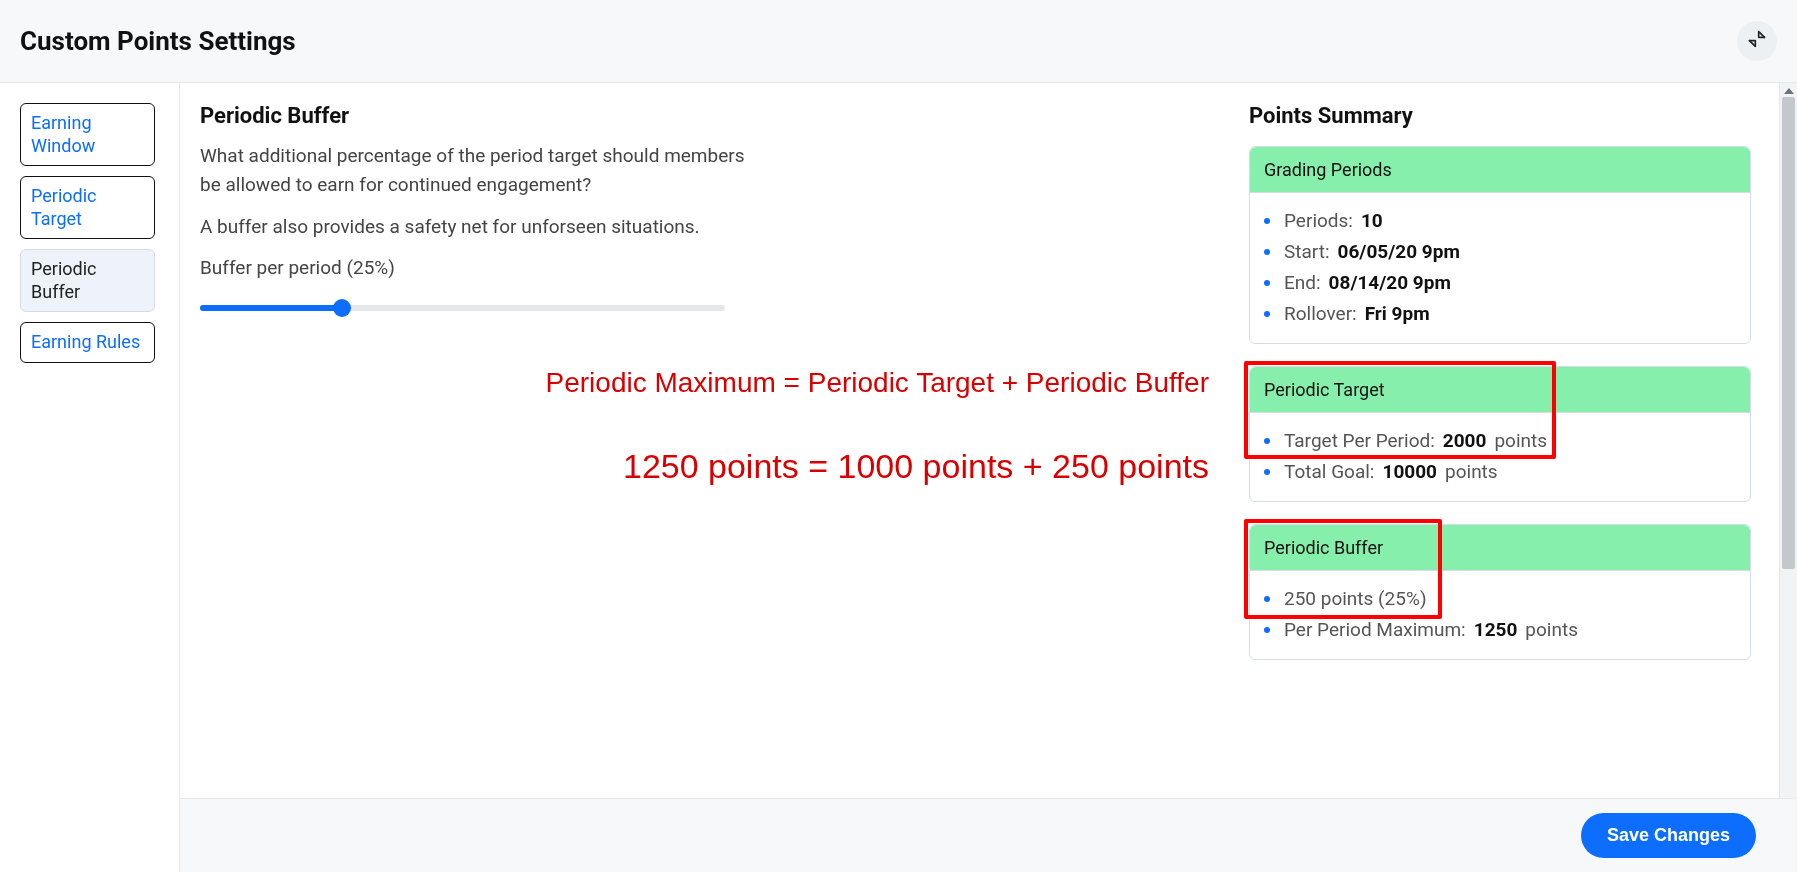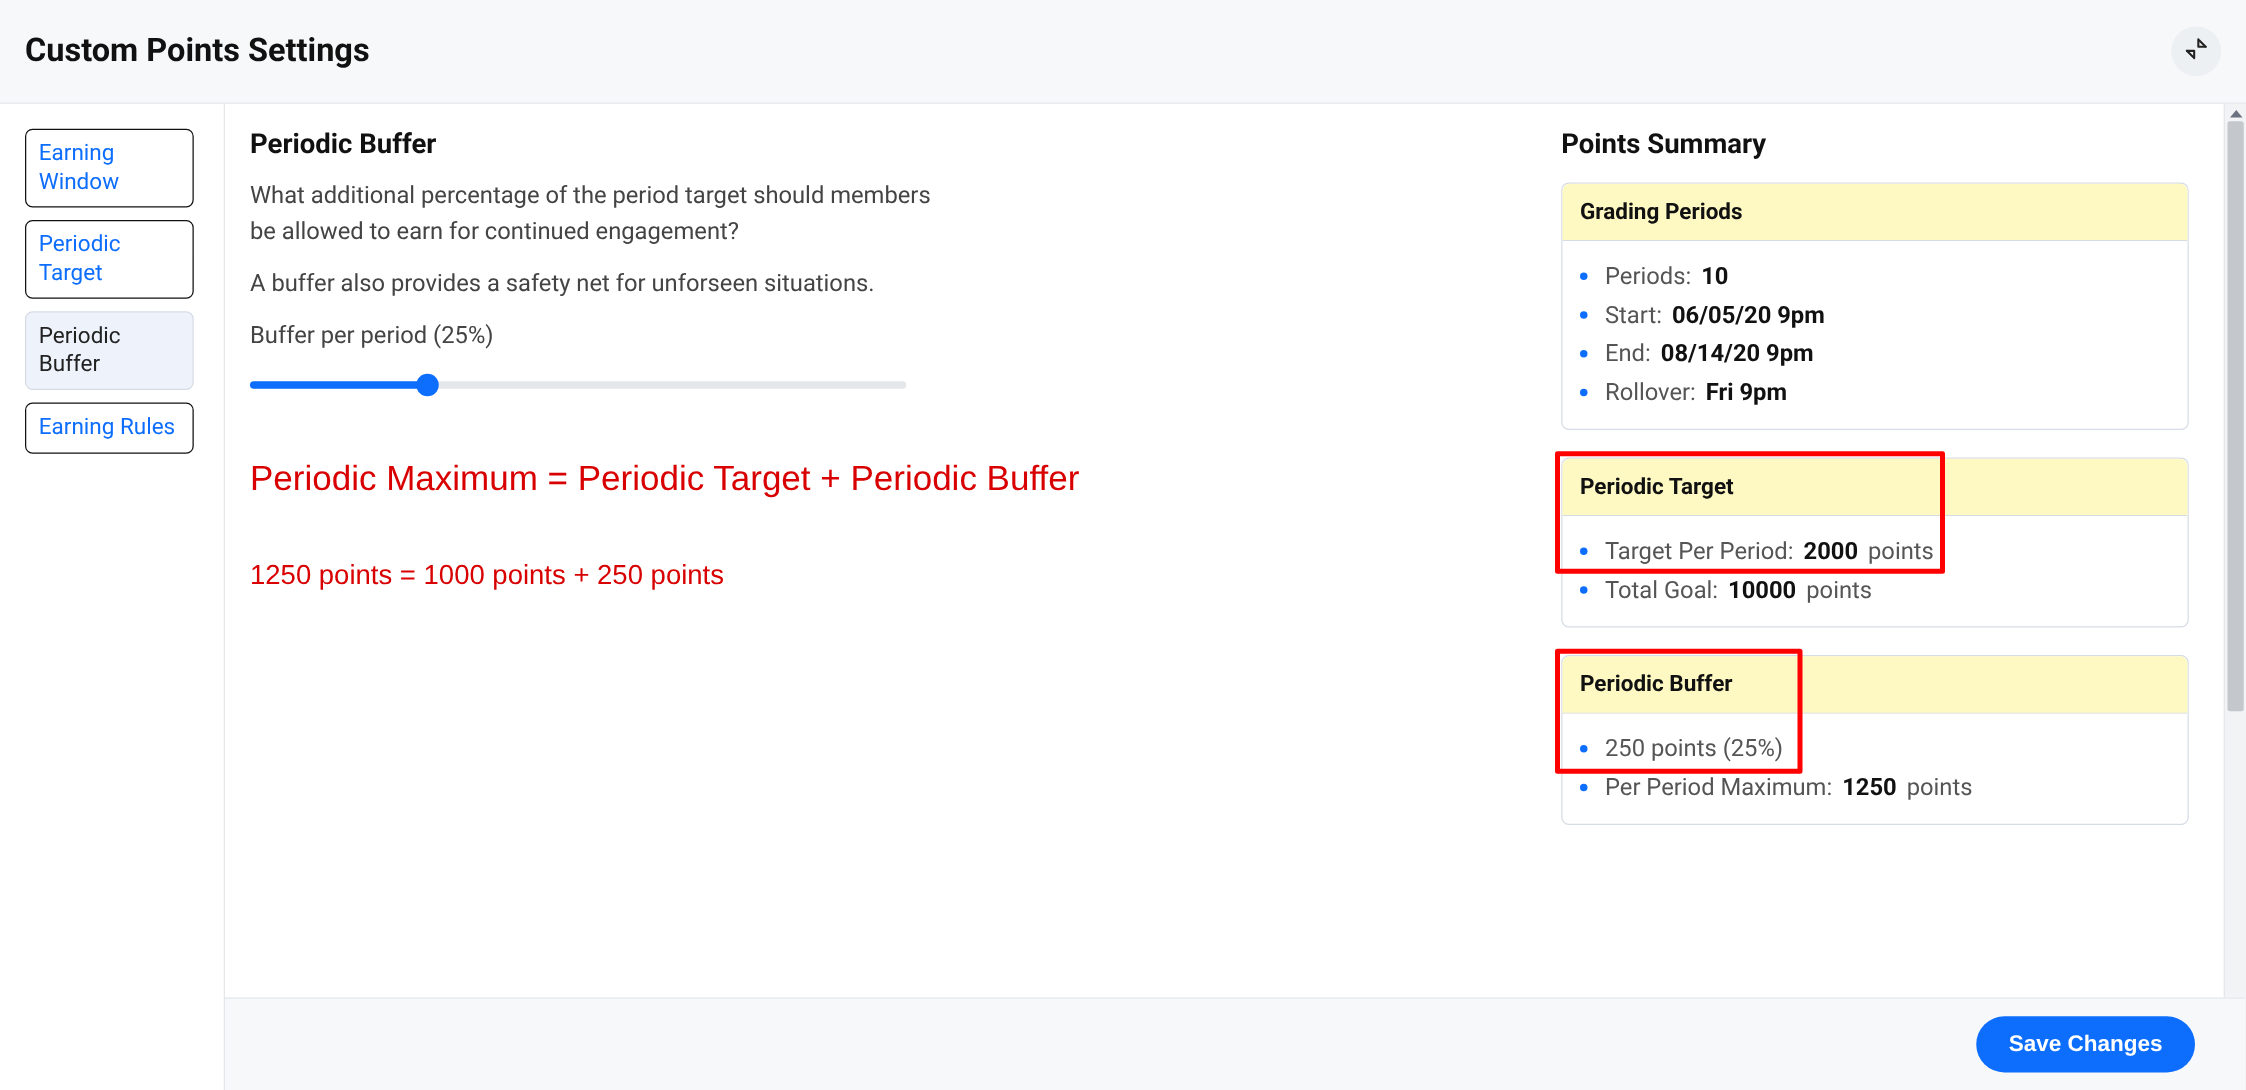--- a/index.html
+++ b/index.html
@@ -78,42 +78,42 @@
   .slider-fill {
     position: absolute; left: 0; top: 0; height: 100%;
     background: #0d6efd; border-radius: 3px 0 0 3px;
   }
   .slider-thumb {
     position: absolute; top: 50%; width: 18px; height: 18px; border-radius: 50%;
     background: #0d6efd; transform: translate(-50%, -50%);
   }
   .annotation {
     margin-top: 56px;
-    text-align: left;
+    text-align: right;
     color: #d80000;
     font-family: "Segoe UI", Arial, sans-serif;
   }
   .annotation .line1 { font-size: 28px; margin-bottom: 48px; }
-  .annotation .line2 { font-size: 22px; }
+  .annotation .line2 { font-size: 34px; }
   
   .summary {
     width: 530px; flex-shrink: 0;
     padding: 20px 28px 20px 0;
   }
   .summary h2 { font-size: 22px; font-weight: 700; margin-bottom: 18px; }
   .card {
     border: 1px solid #d6dce5; border-radius: 6px; margin-bottom: 22px;
     overflow: visible;
     position: relative;
     background: #fff;
   }
   .card-header {
-    background: #fef9c3;
+    background: #86efac;
     padding: 12px 14px;
-    font-weight: 700;
+    font-weight: 400;
     font-size: 18px;
     border-bottom: 1px solid #d6dce5;
     border-top-left-radius: 6px; border-top-right-radius: 6px;
   }
   .card-body { padding: 12px 14px 14px 14px; }
   .row {
     display: flex; align-items: baseline; gap: 8px; padding: 4px 0;
     font-size: 19px; color: #333;
   }
   .bullet {

